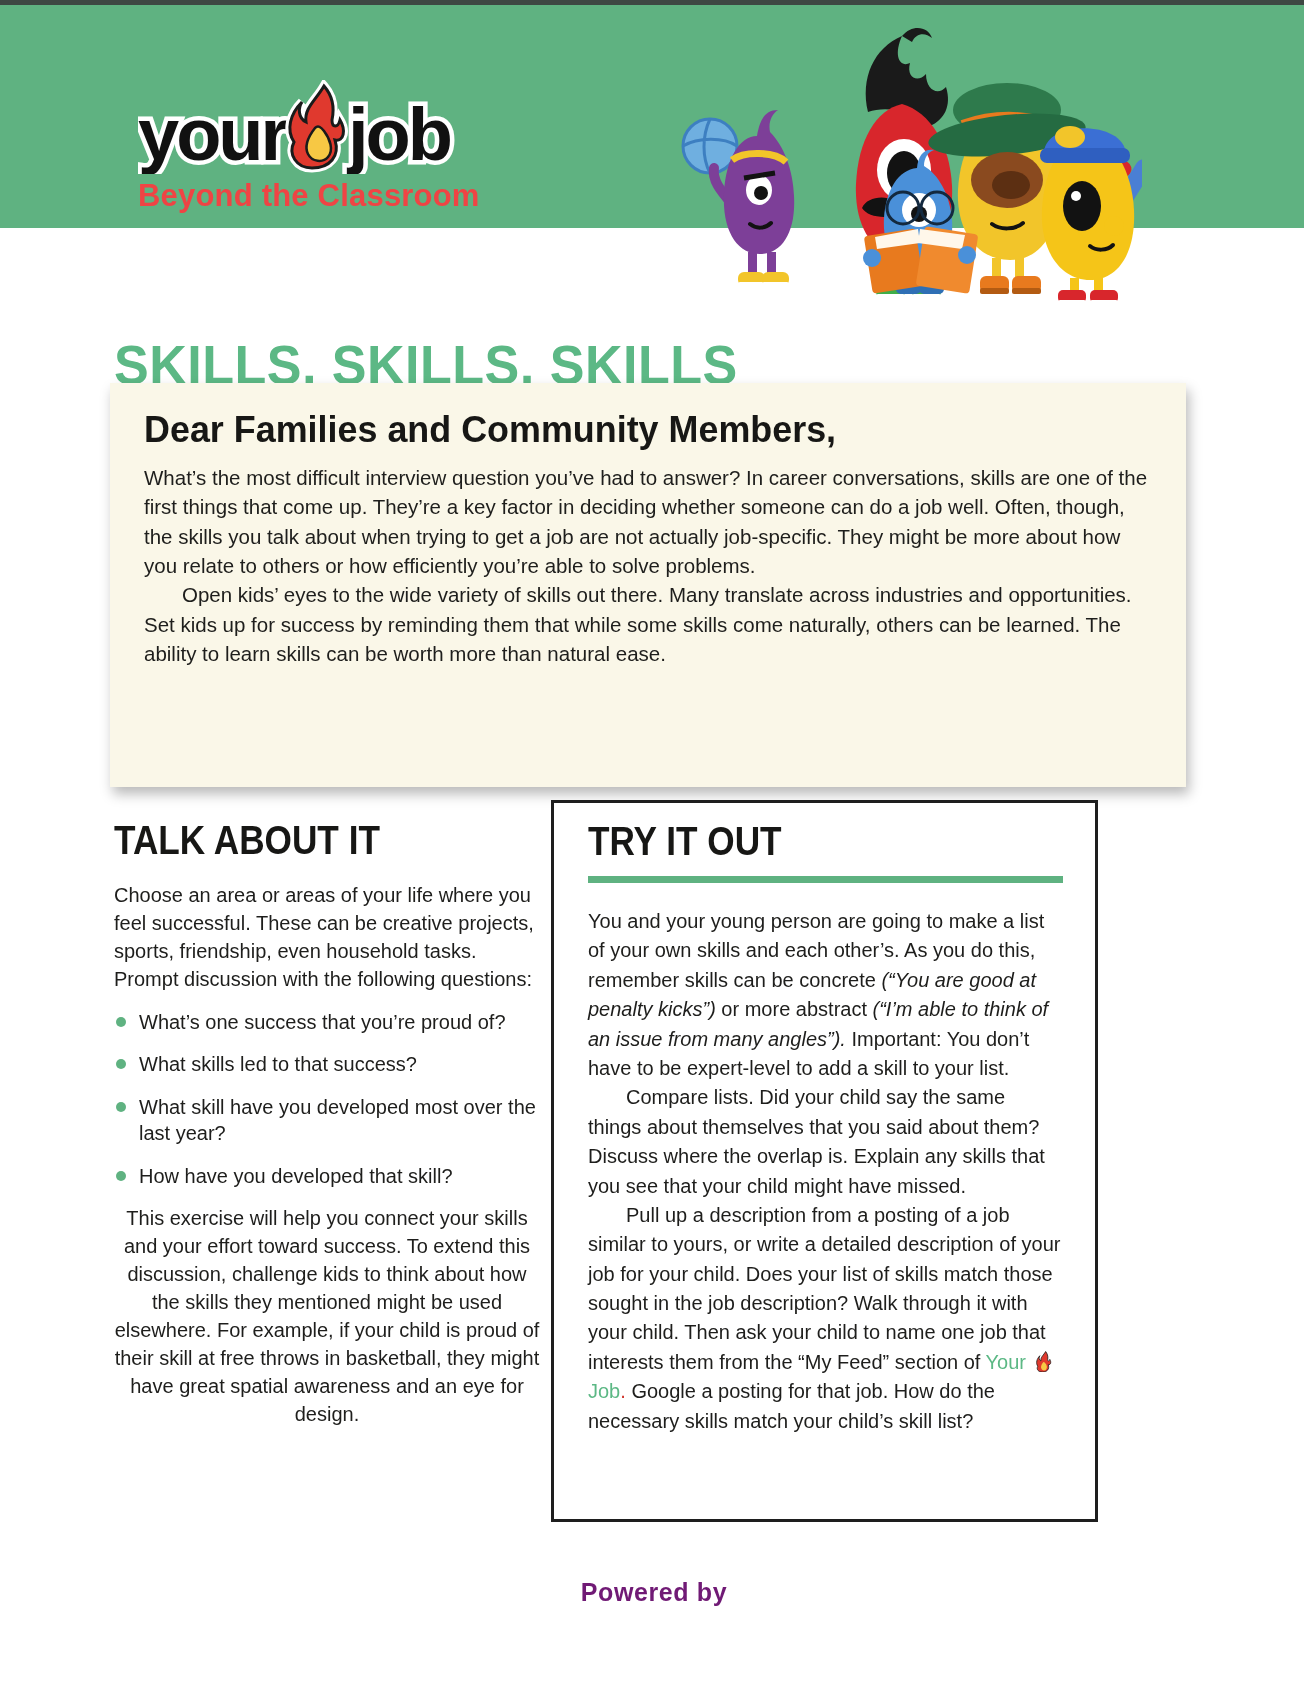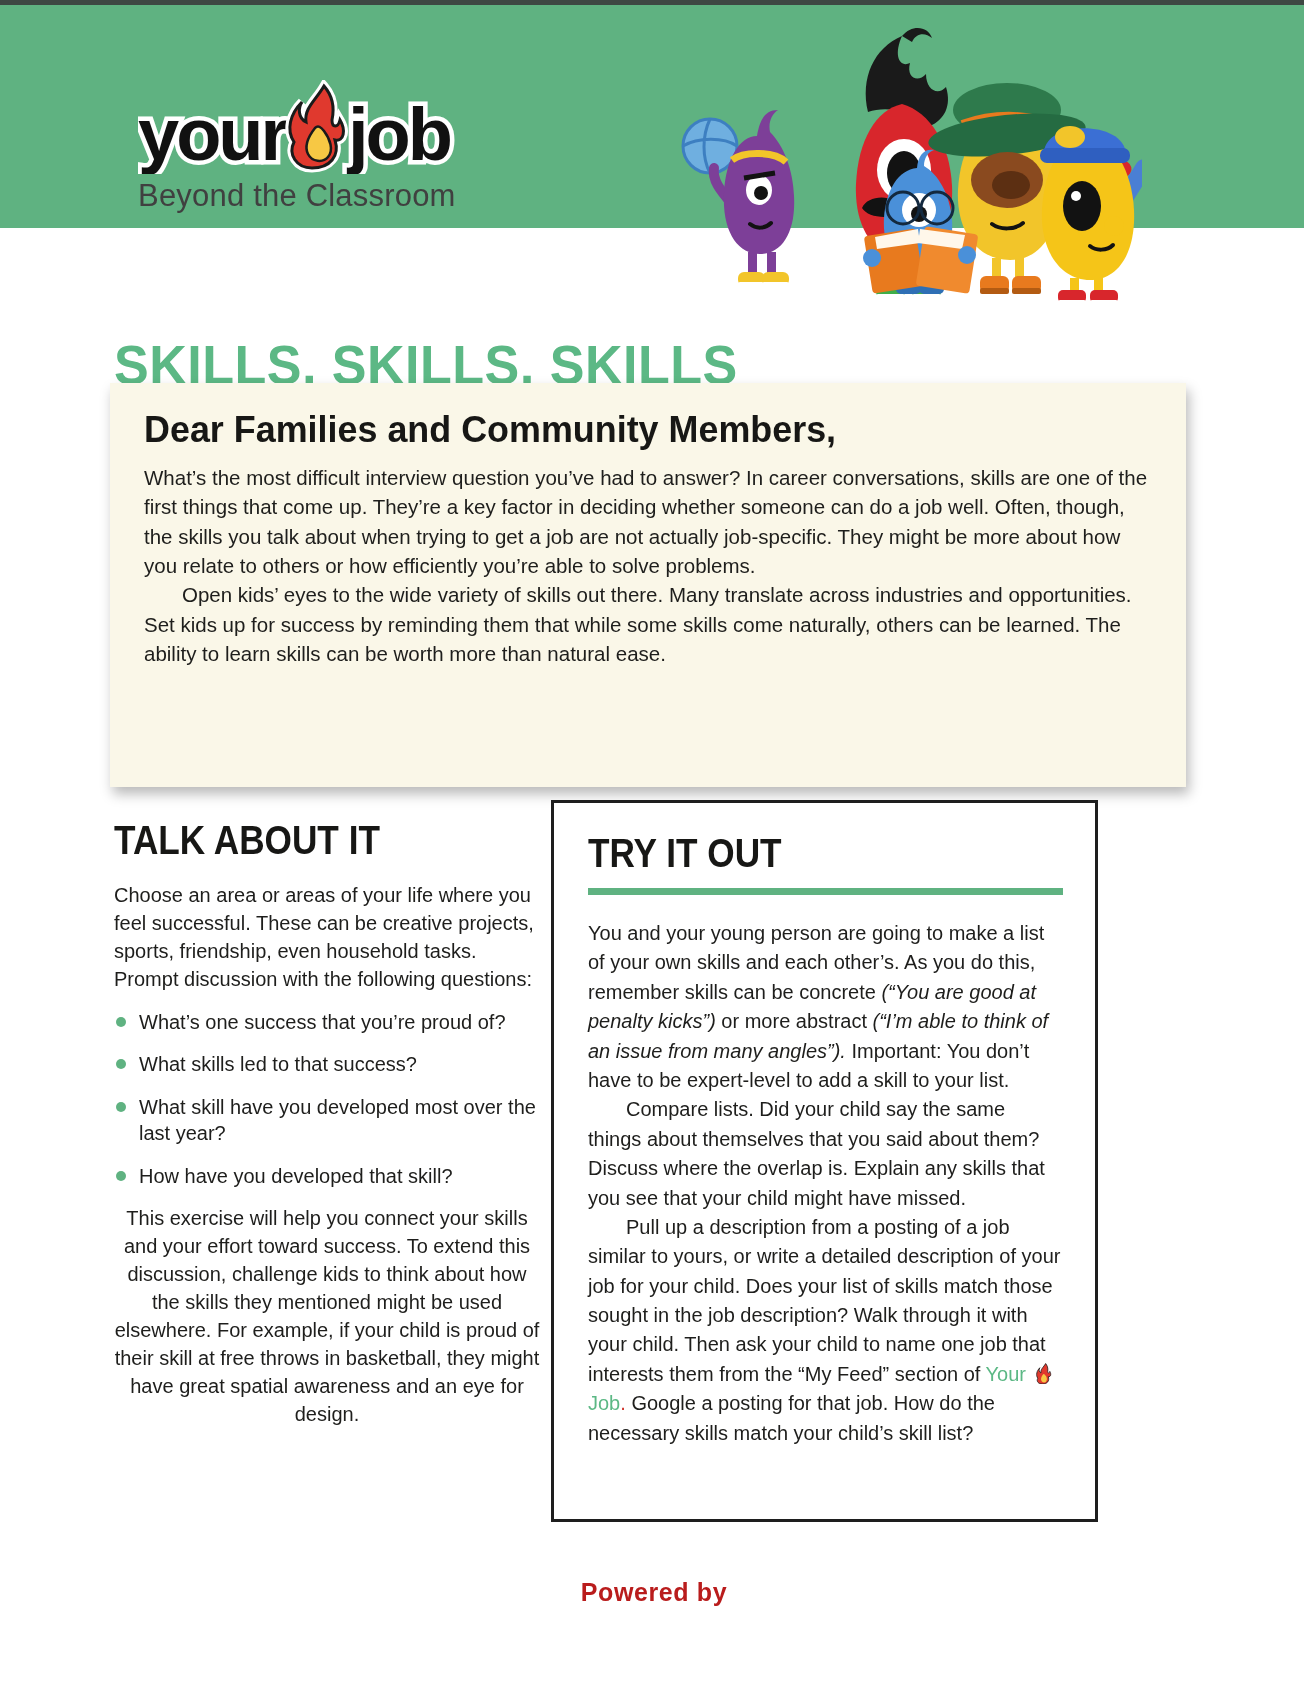--- a/index.html
+++ b/index.html
@@ -6,21 +6,21 @@
   body{
     width:1304px;height:1686px;position:relative;background:#ffffff;
     font-family:"Liberation Sans",sans-serif;color:#1e1e1c;overflow:hidden;
   }
   .topbar{position:absolute;top:0;left:0;width:100%;height:5px;background:#3e4843;}
   .banner{position:absolute;top:5px;left:0;width:100%;height:223px;background:#5fb281;}
   .logo-wrap{position:absolute;left:138px;top:80px;}
   .logo-svg{display:block;}
   .logotext{font-family:"Liberation Sans",sans-serif;font-weight:bold;font-size:74px;letter-spacing:-3px;
     fill:#111111;stroke:#ffffff;stroke-width:9px;paint-order:stroke;}
-  .tagline{color:#404040;font-weight:normal;font-size:31px;letter-spacing:0.2px;margin-top:4px;}
+  .tagline{color:#ef4444;font-weight:bold;font-size:31px;letter-spacing:0.2px;margin-top:4px;}
   .mascots{position:absolute;left:662px;top:18px;width:480px;height:290px;}
   .page-title{
     position:absolute;left:114px;top:294px;color:#5cb885;font-weight:bold;font-size:56px;
     letter-spacing:0.5px;transform:scaleX(0.93);transform-origin:left top;white-space:nowrap;
   }
   .letter{
     position:absolute;left:110px;top:383px;width:1076px;height:404px;box-sizing:border-box;
     background:#faf7e8;box-shadow:3px 7px 12px rgba(0,0,0,0.28);padding:26px 34px;overflow:hidden;
   }
   .letter-heading{
@@ -34,30 +34,30 @@
     font-size:40px;font-weight:bold;color:#171715;margin:0;
     transform:scaleX(0.88);transform-origin:left top;white-space:nowrap;
   }
   .talk .intro{font-size:20px;line-height:1.4;margin:18px 0 0 0;}
   .bullet-list{list-style:none;margin:16px 0 0 0;padding:0;}
   .bullet-list li{display:flex;align-items:flex-start;margin:16px 0 15px 0;font-size:20px;line-height:1.32;}
   .dot{flex:0 0 auto;width:10px;height:10px;border-radius:50%;background:#5fb281;margin:8px 13px 0 2px;}
   .talk .outro{font-size:20px;line-height:1.4;margin:2px 0 0 0;text-align:center;}
   .trybox{
     position:absolute;left:551px;top:800px;width:547px;height:722px;box-sizing:border-box;
-    border:3px solid #1e1e1e;background:#ffffff;padding:28px 32px 0 34px;
+    border:3px solid #1e1e1e;background:#ffffff;padding:16px 32px 0 34px;
   }
   .try-rule{height:7px;background:#5fb281;margin:12px 0 24px 0;}
   .trybox p{font-size:20px;line-height:1.47;margin:0;}
   .em{font-style:italic;}
   .green-link{color:#5cb885;}
   .red-dot{color:#d0342c;}
   .inline-fire{display:inline-block;vertical-align:-3px;margin:0 2px;}
   .footer{position:absolute;left:0;top:1578px;width:100%;display:flex;justify-content:center;}
-  .footer-inner{display:inline-block;text-align:center;color:#b91c1c;}
+  .footer-inner{display:inline-block;text-align:center;color:#701a75;}
   .powered{font-size:25px;font-weight:bold;letter-spacing:0.6px;margin:0 0 0 4px;}
   .tfk{display:flex;align-items:baseline;margin-top:0px;}
   .tfk-time{font-family:"Liberation Serif",serif;font-weight:bold;font-size:46px;letter-spacing:2px;line-height:1;}
   .tfk-for{font-family:"Liberation Serif",serif;font-style:italic;font-size:14px;margin:0 3px 0 5px;}
   .tfk-kids{font-size:41px;font-weight:bold;letter-spacing:-1px;line-height:1;}
 </style>
 </head>
 <body>
 
 <div class="topbar"></div>

